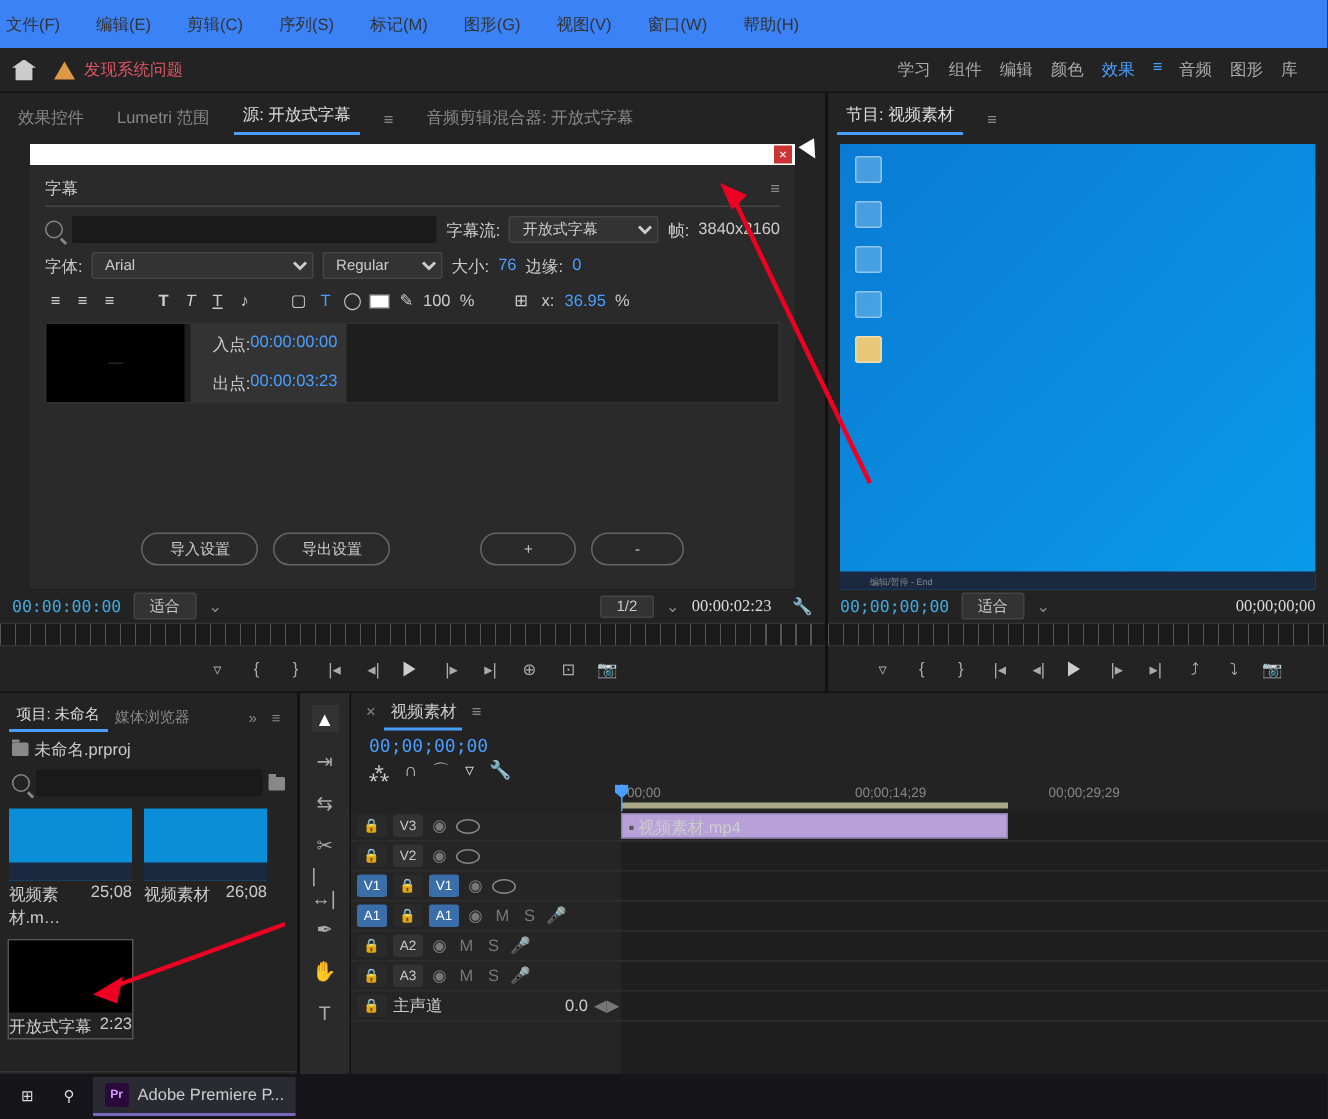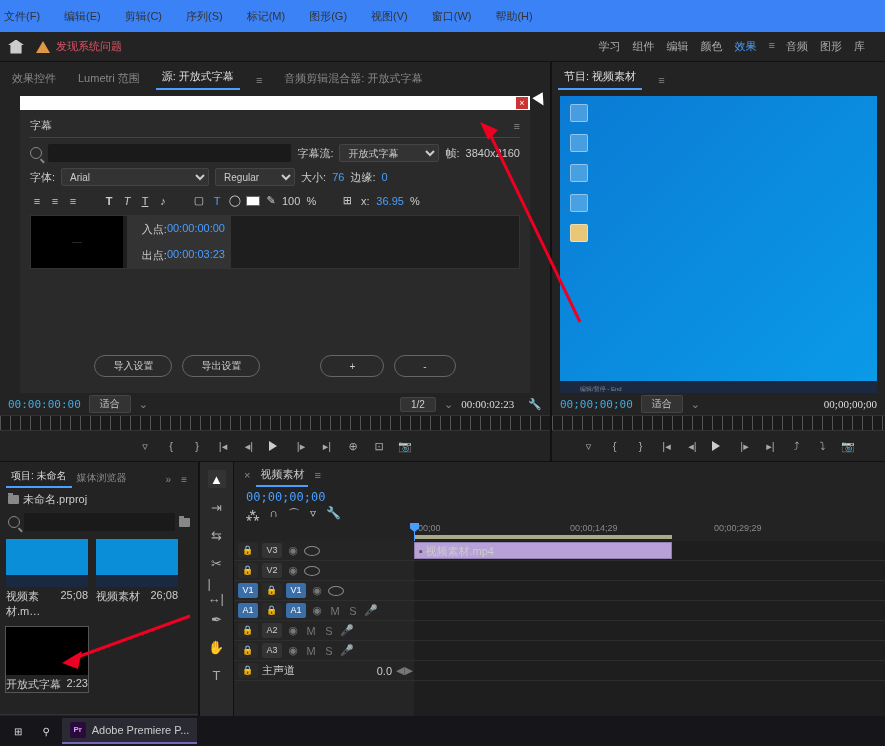--- a/index.html
+++ b/index.html
@@ -383,21 +383,21 @@
     <div class="tl-icons">
       <span>⁂</span>
       <span>∩</span>
       <span>⌒</span>
       <span>▿</span>
       <span>🔧</span>
     </div>
     <div class="tl-ruler">
       <span class="tl-ruler-tx" style="left:4px">00;00</span>
       <span class="tl-ruler-tx" style="left:156px">00;00;14;29</span>
-      <span class="tl-ruler-tx" style="left:300px">00;00;29;29</span>
+      <span class="tl-ruler-tx" style="left:285px">00;00;29;29</span>
       <div class="tl-yb"></div>
       <div class="playhead"></div>
     </div>
     <div class="tracks">
       <div class="trk-hdrs">
         <div class="trk-h">
             <span class="tlabel lock">🔒</span>
             <span class="tlabel">V3</span>
             <span class="tog">◉</span>
             <div class="eye"></div>

